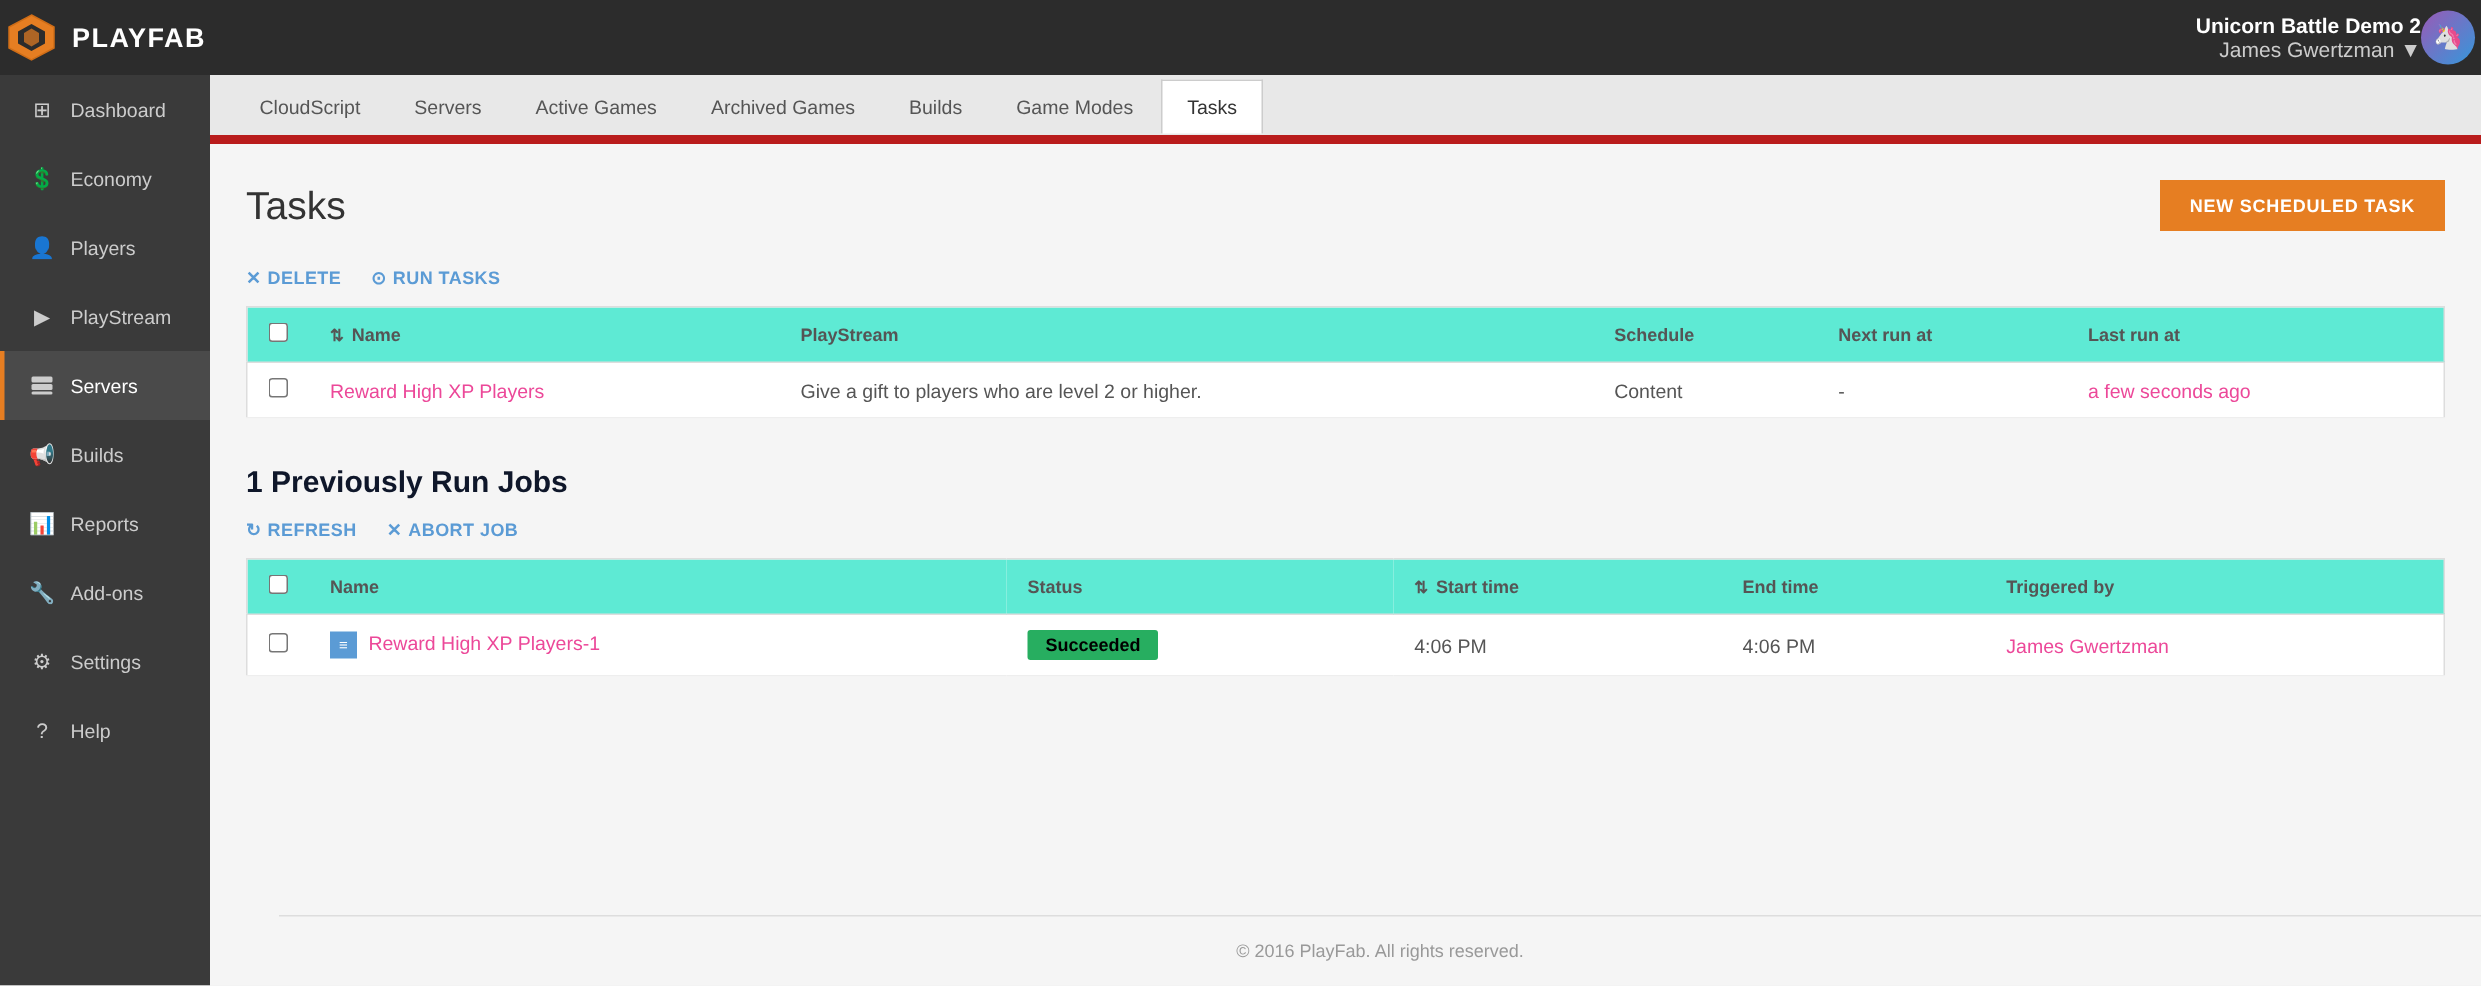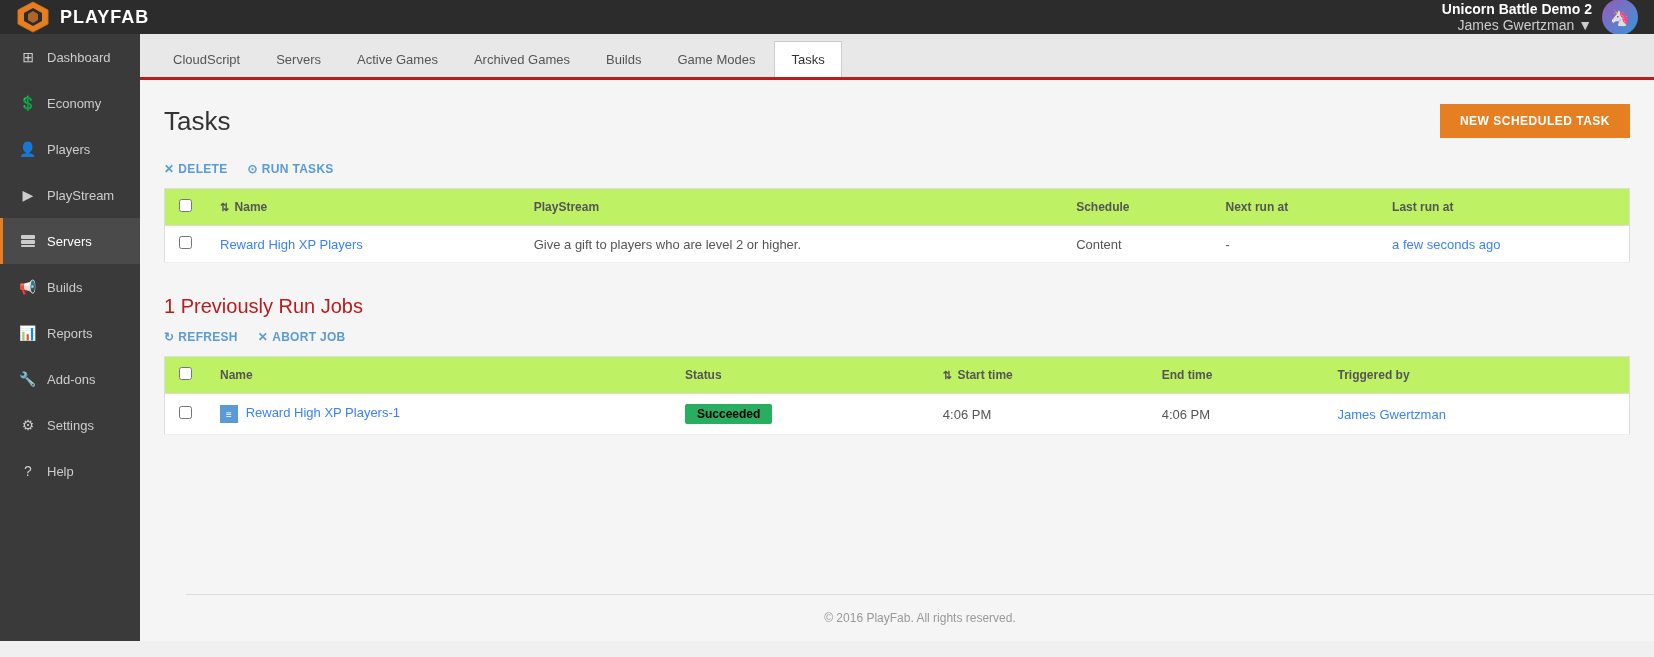--- a/index.html
+++ b/index.html
@@ -1,46 +1,45 @@
 <!DOCTYPE html>
 <html><head>
   <meta charset="utf-8">
   <style>
     * { box-sizing: border-box; margin: 0; padding: 0; }
     body { font-family: 'Segoe UI', Arial, sans-serif; font-size: 13px; background: #f0f0f0; color: #333; }
 
     
     .navbar {
       background: #2c2c2c;
-      height: 34px;
+      height: 50px;
       display: flex;
       align-items: center;
       justify-content: space-between;
-      padding: 0 16px;
+      padding: 0 4px;
       color: #fff;
     }
     .navbar-brand {
       display: flex;
       align-items: center;
       gap: 10px;
     }
     .navbar-logo {
       width: 34px;
       height: 34px;
     }
     .navbar-title {
       font-size: 18px;
       font-weight: bold;
       letter-spacing: 1px;
       color: #fff;
     }
     .navbar-user {
       display: flex;
       align-items: center;
-      gap: 10px;
     }
     .navbar-user-info {
       text-align: right;
     }
     .navbar-user-name {
       font-size: 14px;
       font-weight: bold;
     }
     .navbar-user-sub {
       font-size: 14px;
@@ -102,23 +101,23 @@
       flex: 1;
       display: flex;
       flex-direction: column;
       background: #f5f5f5;
       overflow-y: auto;
     }
 
     
     .tabs-bar {
       background: #e8e8e8;
-      border-bottom: 3px solid #b91c1c;
-      display: flex;
-      align-items: flex-start;
+      border-bottom: 6px solid #b91c1c;
+      display: flex;
+      align-items: center;
       padding: 6px 16px;
       height: 46px;
     }
     .tab {
       padding: 10px 16px;
       cursor: pointer;
       font-size: 13px;
       color: #555;
       border: 1px solid transparent;
       border-bottom: none;
@@ -186,45 +185,45 @@
 
     
     .data-table {
       width: 100%;
       border-collapse: collapse;
       background: #fff;
       border: 1px solid #ddd;
       margin-bottom: 32px;
     }
     .data-table thead tr {
-      background: #bef264;
+      background: #5eead4;
       padding-left: 44px;
     }
     .data-table th {
       padding: 10px 14px;
       text-align: left;
       font-size: 12px;
       font-weight: 600;
       color: #555;
       border-bottom: 1px solid #ddd;
     }
     .data-table td {
       padding: 10px 14px;
       border-bottom: 1px solid #eee;
       font-size: 13px;
       color: #555;
     }
-    .data-table .link-cell { color: #3b82f6; cursor: pointer; }
+    .data-table .link-cell { color: #ec4899; cursor: pointer; }
     .checkbox-col { width: 30px; }
 
     
     .section-header {
       font-size: 20px;
-      font-weight: 400;
-      color: #b91c1c;
+      font-weight: 700;
+      color: #0f172a;
       margin-bottom: 12px;
       margin-top: 0;
     }
     .section-actions {
       display: flex;
       gap: 20px;
       margin-bottom: 12px;
     }
 
     

